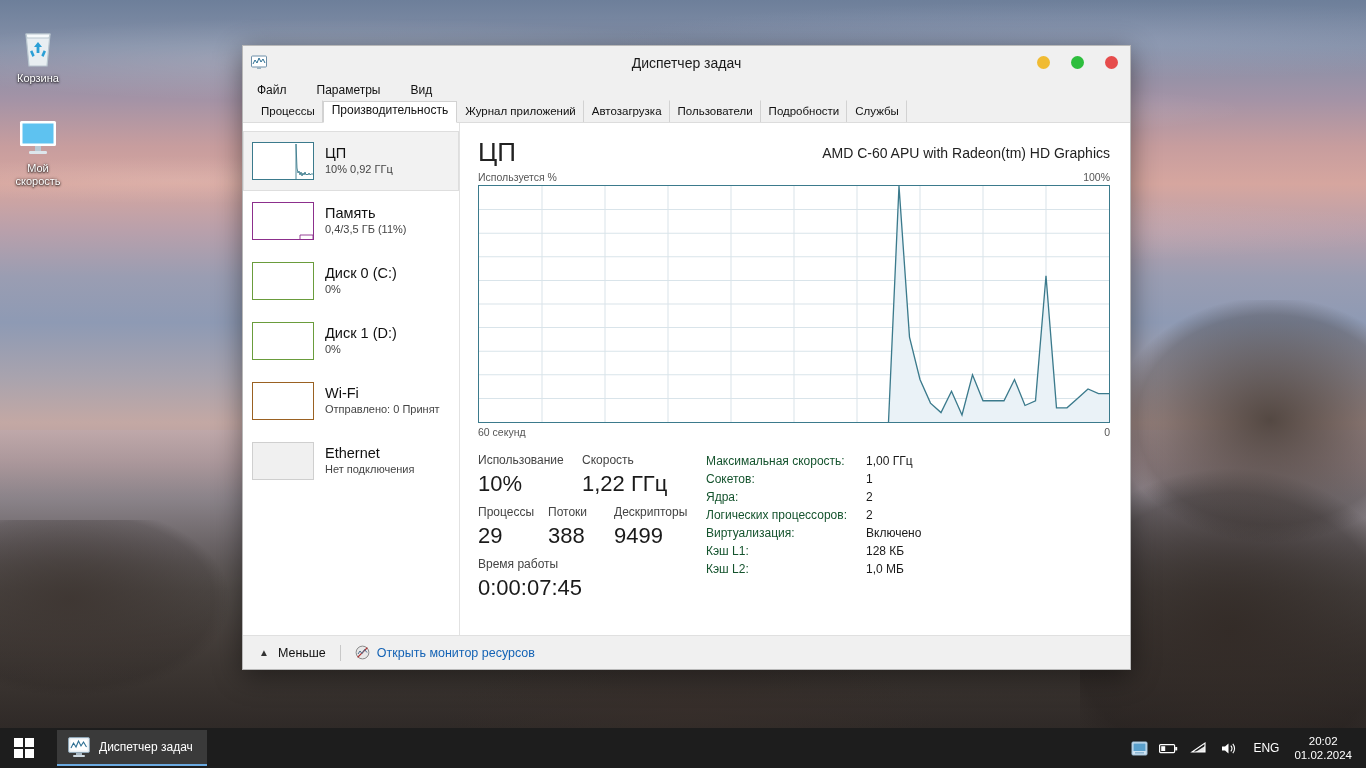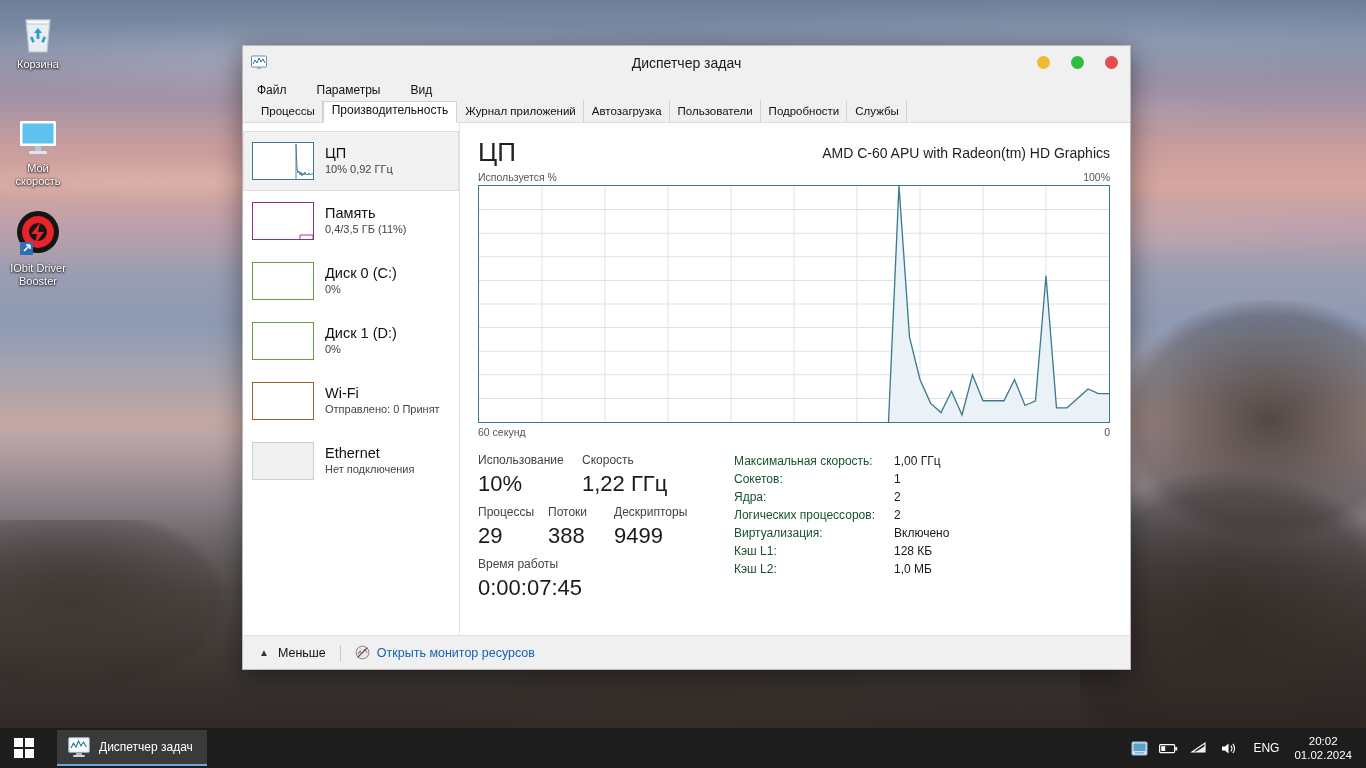--- a/index.html
+++ b/index.html
@@ -189,21 +189,21 @@
     border: 1px solid #3b7a8c;
     background: #ffffff;
     position: relative;
     overflow: hidden;
   }
   #graph-wrap svg { display: block; width: 100%; height: 100%; }
   #graph-foot { display: flex; justify-content: space-between; margin-top: 3px; }
   #graph-foot span { font-size: 10.5px; color: #555; }
 
   
-  #stats { display: flex; margin-top: 14px; gap: 28px; }
+  #stats { display: flex; margin-top: 14px; }
   #stats-left { width: 224px; flex: none; }
   .stat-row { display: flex; }
   .stat-cell { }
   .stat-label { font-size: 12px; color: #444; line-height: 17px; }
   .stat-value { font-size: 22px; color: #1a1a1a; line-height: 30px; }
   #stats-right { flex: 1; padding-left: 4px; }
   .kv { display: flex; font-size: 12px; line-height: 18px; }
   .kv .k { width: 160px; color: #14532d; }
   .kv .v { color: #1a1a1a; }
 
@@ -255,21 +255,21 @@
 </head>
 <body>
 
 <div id="desktop">
   <div id="sky-clouds"></div>
   <div id="sea"></div>
   <div id="rock-left"></div>
   <div id="rock-right"></div>
   <div id="rock-mid"></div>
 
-  <div class="desk-icon" style="left:0px; top:6px;text-align:center;">
+  <div class="desk-icon" style="left:0px; top:20px;text-align:center;">
     <div class="glyph">
       <svg width="36" height="42" viewBox="0 0 36 42">
         <path d="M6 8 L30 8 L27 40 L9 40 Z" fill="#e8eef2" stroke="#b9c6cf" stroke-width="1.2"></path>
         <path d="M6 8 L30 8 L29 12 L7 12 Z" fill="#f6fafc" stroke="#b9c6cf" stroke-width="1"></path>
         <path d="M18 16 l4 5 h-2.6 v6 h-2.8 v-6 H14 Z" fill="#2a9fd6"></path>
         <path d="M12.5 31 l-2.5-5.5 2.3-1.2 2.4 5.3z" fill="#2a9fd6"></path>
         <path d="M23.5 31 l2.5-5.5 -2.3-1.2 -2.4 5.3z" fill="#2a9fd6"></path>
       </svg>
     </div>
     <div class="lbl">Корзина</div>
@@ -281,34 +281,20 @@
         <rect x="4" y="3" width="36" height="25" rx="1.5" fill="#ffffff"></rect>
         <rect x="6.5" y="5.5" width="31" height="20" fill="#5ec2f0"></rect>
         <rect x="19" y="28" width="6" height="5" fill="#b9c9d4"></rect>
         <rect x="13" y="33" width="18" height="3" rx="1.2" fill="#dde6ec"></rect>
       </svg>
     </div>
     <div class="lbl" style="white-space:pre-line;">Мой
 скорость</div>
   </div>
 
-  <div class="desk-icon" style="left:0px; top:210px;">
-    <div class="glyph">
-      <svg width="48" height="48" viewBox="0 0 48 48">
-        <circle cx="24" cy="22" r="21" fill="#151515"></circle>
-        <path d="M24 6 a16 16 0 1 1 -0.01 0 z" fill="#e8242b"></path>
-        <circle cx="24" cy="22" r="9" fill="#151515"></circle>
-        <path d="M26 13 l-9 11 h6 l-2 10 9-12 h-6 z" fill="#e8242b"></path>
-        <rect x="6" y="32" width="13" height="13" fill="#2f6fb5"></rect>
-        <path d="M10 41 l6-6 m0 0 h-4 m4 0 v4" stroke="#fff" stroke-width="1.6" fill="none"></path>
-      </svg>
-    </div>
-    <div class="lbl" style="white-space:pre-line;">IObit Driver
-Booster</div>
-  </div>
 
 
   <div id="tm-window">
 
     <div id="titlebar">
       <svg id="tm-win-icon" viewBox="0 0 18 18">
         <rect x="1.5" y="2" width="15" height="11" rx="1" fill="#ffffff" stroke="#6d8ea8" stroke-width="1"></rect>
         <polyline points="3,10 5,6 7,9 9,4 11,8 13,5 15,9" fill="none" stroke="#2d6f93" stroke-width="1"></polyline>
         <rect x="7" y="13" width="4" height="2" fill="#9ab2c2"></rect>
       </svg>

